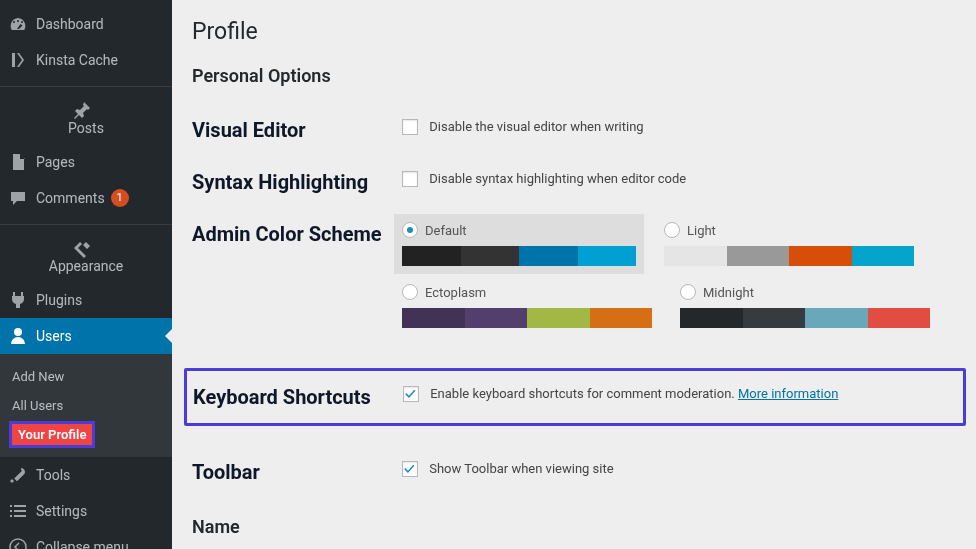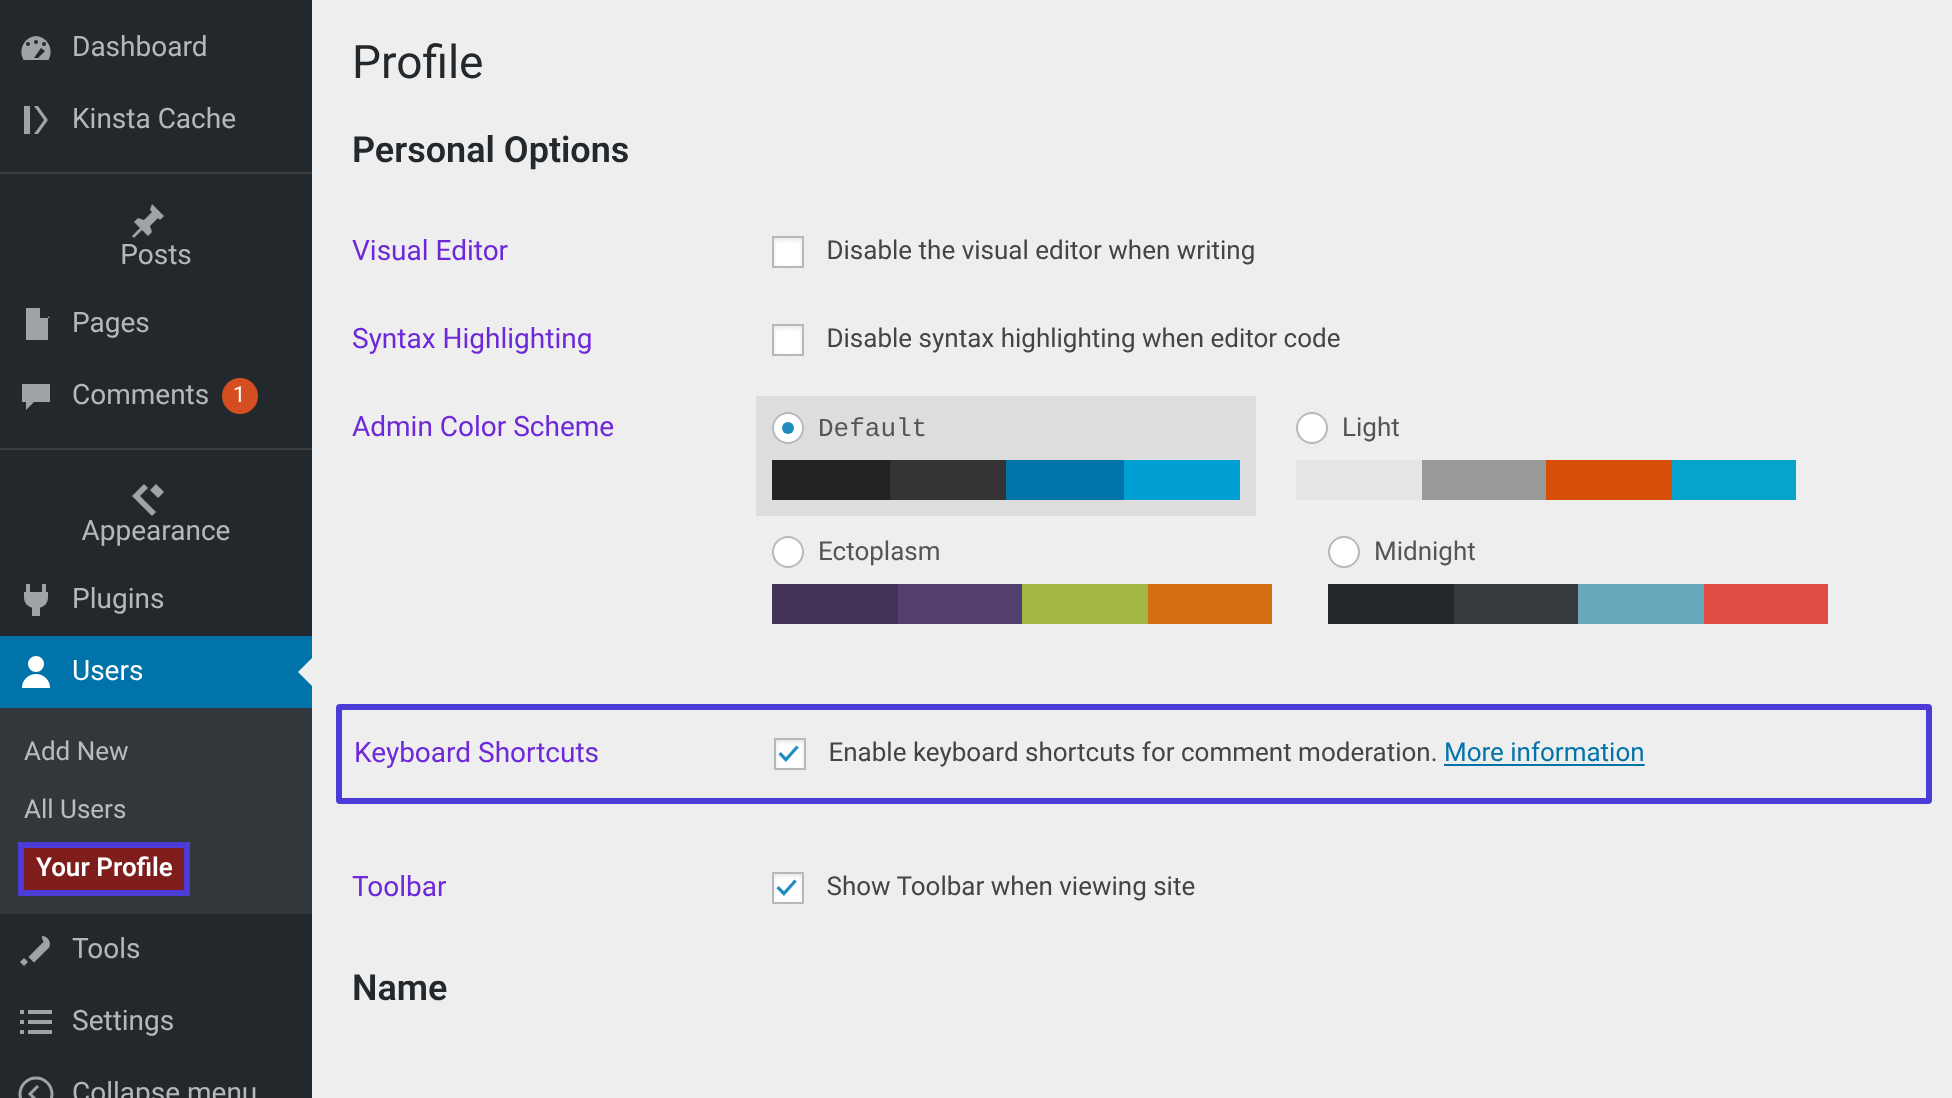--- a/index.html
+++ b/index.html
@@ -1,50 +1,50 @@
 <!DOCTYPE html>
 <html><head>
   <meta charset="utf-8">
   <style>
     * { margin: 0; padding: 0; box-sizing: border-box; }
     body { font-family: -apple-system, BlinkMacSystemFont, "Segoe UI", Roboto, Oxygen-Sans, Ubuntu, Cantarell, "Helvetica Neue", sans-serif; font-size: 13px; color: #32373c; background: #f1f1f1; }
     .wrap { display: flex; width: 976px; height: 549px; overflow: hidden; }
     
     
-    .sidebar { width: 156px; background: #23282d; color: #eee; flex-shrink: 0; padding-top: 6px; }
+    .sidebar { width: 172px; background: #23282d; color: #eee; flex-shrink: 0; padding-top: 6px; }
     .menu-item { display: flex; align-items: center; padding: 8px 8px; color: rgba(240,245,250,0.7); cursor: pointer; font-size: 14px; }
     .menu-item .icon { width: 20px; height: 20px; margin-right: 8px; display: inline-flex; align-items: center; justify-content: center; fill: currentColor; color: rgba(240,245,250,0.6); }
     .menu-item.sep { border-top: 1px solid #3c3c3c; margin-top: 8px; padding-top: 13px; flex-direction: column; }
     .menu-item.current { background: #0073aa; color: #fff; position: relative; }
     .menu-item.current .icon { color: #fff; }
     .menu-item.current::after { content: ""; position: absolute; right: -1px; top: 50%; margin-top: -8px; border: 8px solid transparent; border-right-color: #eee; }
     .badge { background: #d54e21; color: #fff; border-radius: 9px; min-width: 18px; height: 18px; line-height: 18px; font-size: 11px; text-align: center; padding: 0 5px; margin-left: 6px; display: inline-block; }
     .submenu { background: #32373c; padding: 8px 0; }
     .submenu-item { padding: 7px 12px; color: rgba(240,245,250,0.7); font-size: 13px; cursor: pointer; }
     .submenu-item.current { color: #fff; font-weight: 600; }
-    .submenu-item.current span { background: #7f1d1d; padding: 3px 6px; outline: 3px solid #4b3cd7; }
+    .submenu-item.current span { background: #ef4444; padding: 3px 6px; outline: 3px solid #4b3cd7; }
     
     
     .main { flex: 1; background: #eee; padding: 10px 20px 0 20px; overflow: hidden; }
     h1 { font-size: 23px; font-weight: 400; color: #23282d; margin: 8px 0 20px 0; }
     h2 { font-size: 18px; font-weight: 600; color: #23282d; margin: 18px 0 18px 0; }
     
     .form-table { width: 100%; border-collapse: collapse; }
-    .form-table th { text-align: left; vertical-align: top; font-weight: 400; font-size: 14px; width: 200px; padding: 14px 10px 14px 0; color: #6d28d9; }
+    .form-table th { text-align: left; vertical-align: top; font-weight: 700; font-size: 20px; width: 200px; padding: 14px 10px 14px 0; color: #0f172a; }
     .form-table td { padding: 14px 10px 14px 10px; font-size: 13px; color: #444; vertical-align: top; }
     
     .cb { display: inline-block; width: 16px; height: 16px; border: 1px solid #b4b9be; background: #fff; vertical-align: middle; margin-right: 8px; position: relative; box-shadow: inset 0 1px 2px rgba(0,0,0,0.1); }
     .cb.checked::after { content: "✓"; position: absolute; top: -2px; left: 1px; color: #1e8cbe; font-size: 15px; font-weight: bold; }
     label.inline { vertical-align: middle; color: #444; }
     a.link { color: #0073aa; text-decoration: underline; }
     
     
     .schemes { display: flex; gap: 28px; margin-bottom: 18px; }
     .scheme { width: 250px; }
-    .scheme.selected { background: #ddd; padding: 8px; margin: -8px; font-family: Liberation Mono, monospace; }
+    .scheme.selected { background: #ddd; padding: 8px; margin: -8px; }
     .scheme-label { display: flex; align-items: center; margin-bottom: 8px; color: #555; font-size: 13px; }
     .radio { width: 16px; height: 16px; border: 1px solid #b4b9be; border-radius: 50%; background: #fff; margin-right: 7px; display: inline-flex; align-items: center; justify-content: center; }
     .radio.checked::after { content: ""; width: 6px; height: 6px; background: #1e8cbe; border-radius: 50%; }
     .swatches { display: flex; height: 20px; }
     .swatch { flex: 1; }
     
     .highlight-box { border: 3px solid #4b3cd7; padding: 10px 8px 10px 6px; margin: 8px -10px 20px -8px; border-radius: 2px; }
     .highlight-box .form-table th, .highlight-box .form-table td { padding-top: 4px; padding-bottom: 4px; }
     
     svg { width: 20px; height: 20px; }

